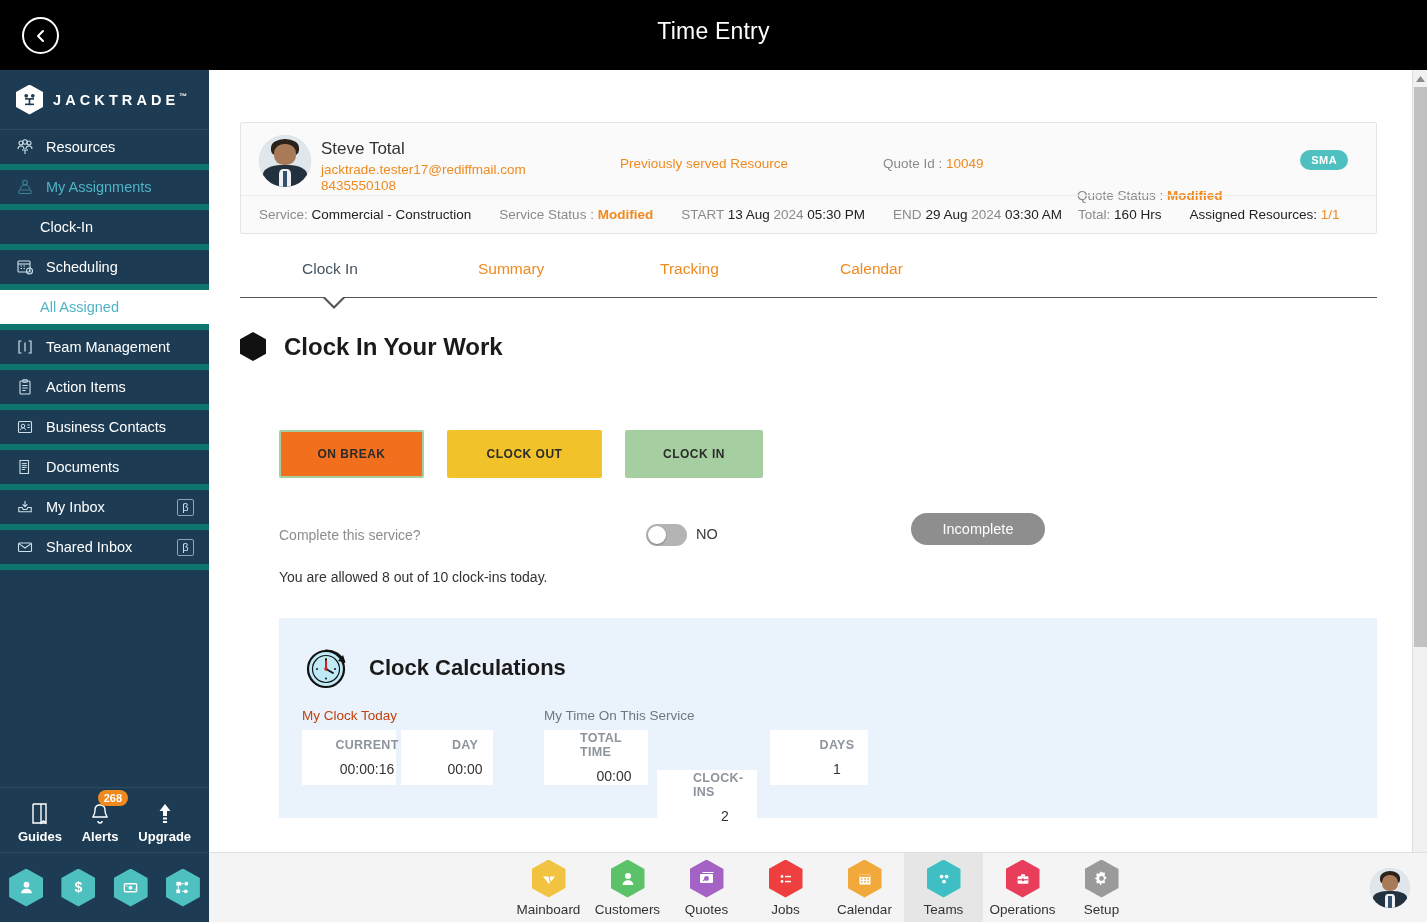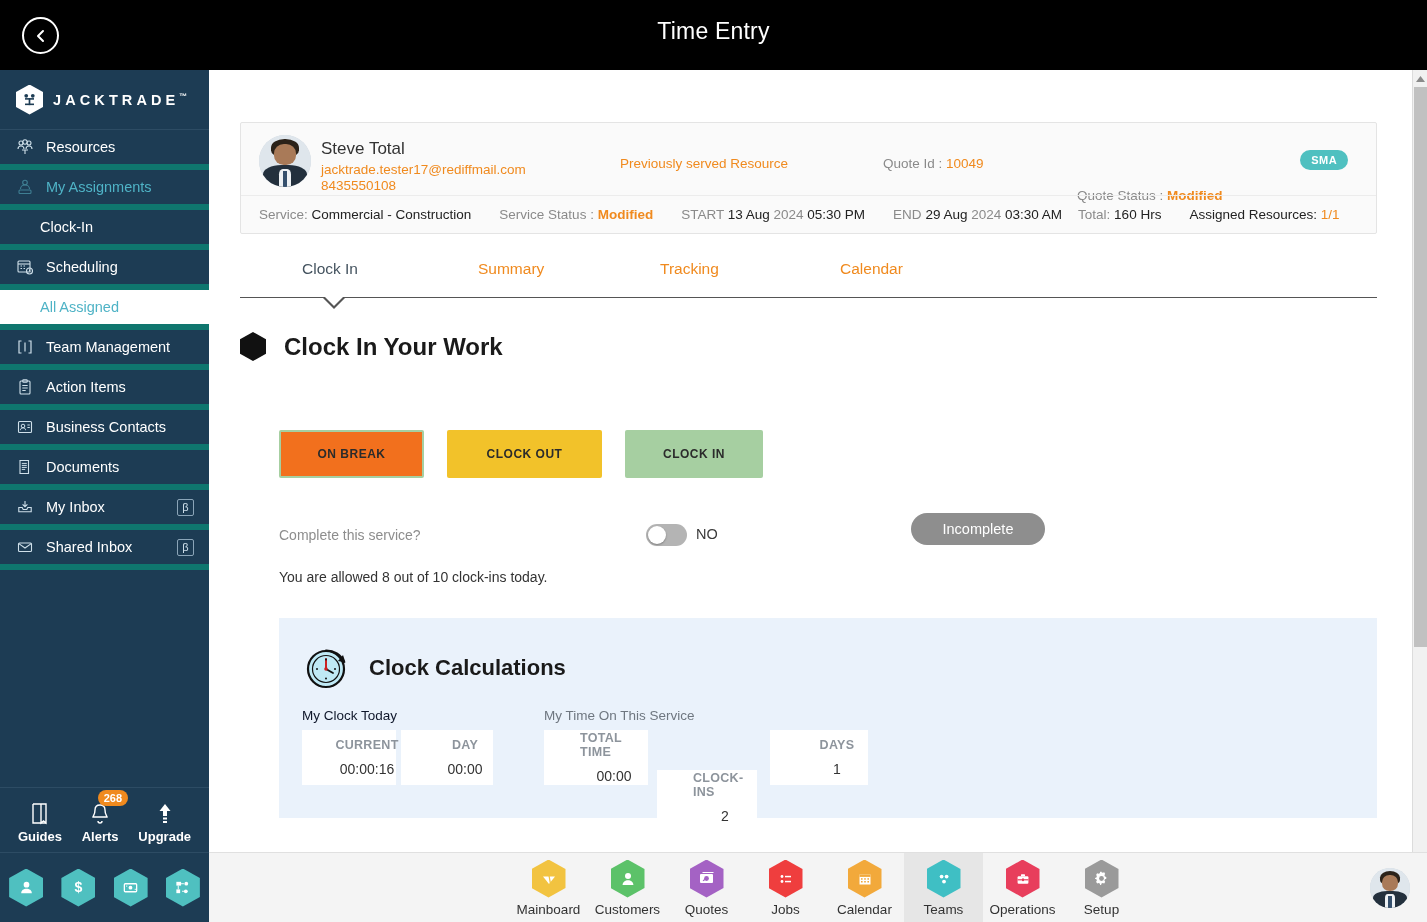--- a/index.html
+++ b/index.html
@@ -252,21 +252,21 @@
     width: 1098px; height: 200px;
     background: #eaf2fb;
   }
   #calc-head {
     position: absolute; left: 22px; top: 22px;
     display: flex; align-items: center; gap: 16px;
   }
   #calc-title { font-size: 22px; font-weight: bold; color: #1a1a1a; }
   #grp-today {
     position: absolute; left: 23px; top: 90px;
-    font-size: 13.5px; color: #0f172a;
+    font-size: 13.5px; color: #c2410c;
   }
   #grp-service {
     position: absolute; left: 265px; top: 90px;
     font-size: 13.5px; color: #6f7780;
   }
   .stat-box {
     position: absolute; top: 112px; height: 55px;
     background: #ffffff;
     display: flex; flex-direction: column; align-items: center; justify-content: center; padding-left: 36px;
   }

